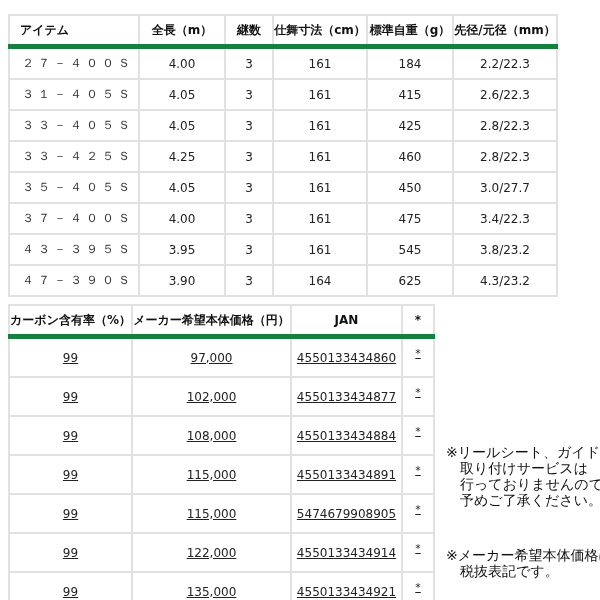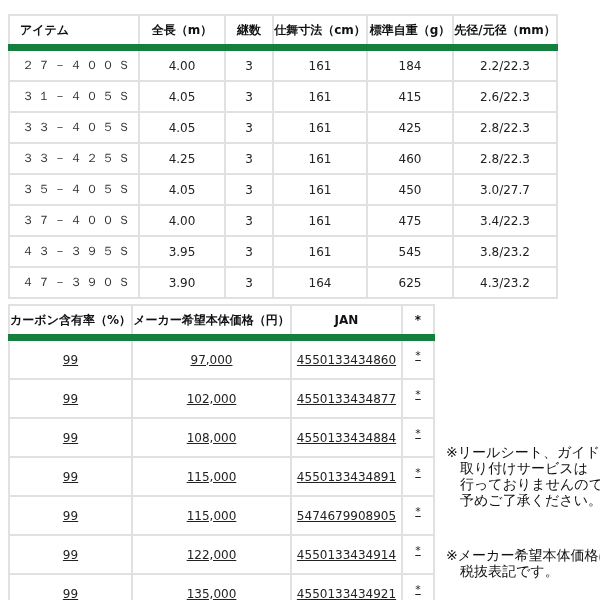--- a/index.html
+++ b/index.html
@@ -19,21 +19,21 @@
       padding: 0;
       text-align: center;
       white-space: nowrap;
       overflow: hidden;
     }
     th {
       font-weight: bold;
       font-size: 12px;
       color: #111111;
       height: 28px;
-      border-bottom: 7px solid #15803d;
+      border-bottom: 5px solid #15803d;
     }
     td { height: 29px; font-size: 12px; color: #222222; }
     #spec-table { left: 8px; top: 14px; width: 548px; }
     #spec-table th.left { text-align: left; padding-left: 10px; }
     #spec-table td.item {
       text-align: left; padding-left: 12px; letter-spacing: 4px;
       font-family: "DejaVu Sans", sans-serif; font-size: 12px; color: #333;
     }
     #price-table { left: 8px; top: 304px; width: 425px; }
     #price-table th { height: 28px; border-radius: 6px; }

